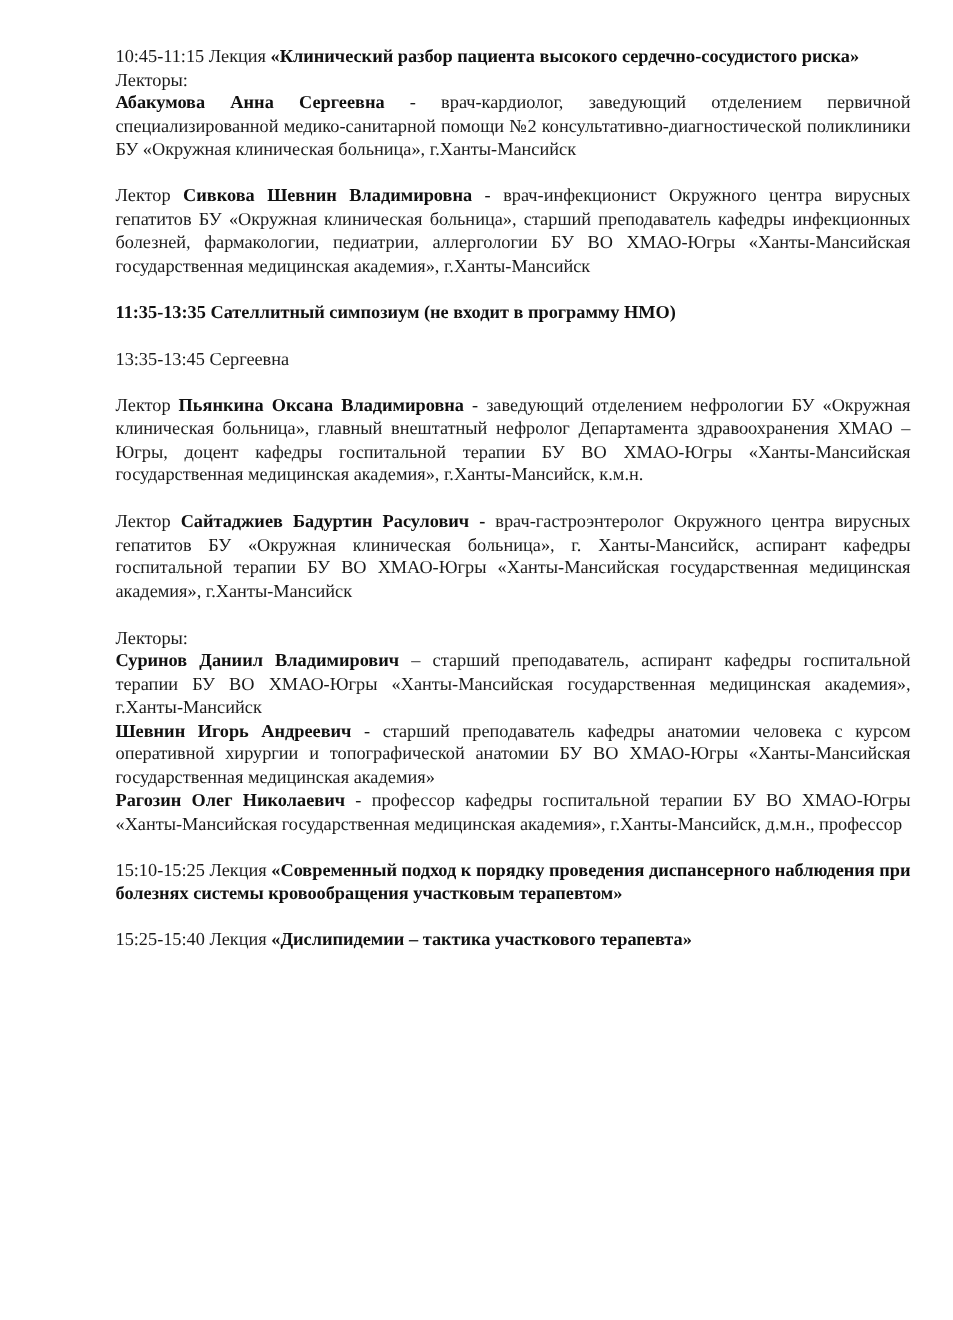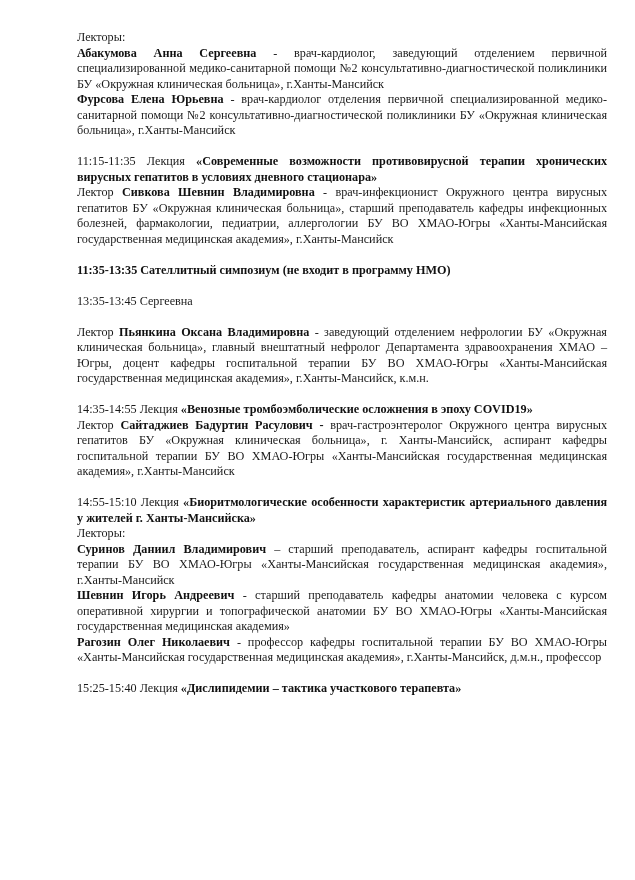--- a/index.html
+++ b/index.html
@@ -15,56 +15,54 @@
     .block { margin: 0 0 15.5px 0; }
     .p { margin: 0; text-align: justify; }
     .b { font-weight: bold; color: #111; }
   </style>
 </head>
 <body>
 
 <div class="page">
 
   <div class="block">
+    <p class="p"><span>10:45-11:15</span> <span>Лекция</span> <span class="b">«Клинический разбор пациента высокого сердечно-сосудистого риска»</span></p>
     <p class="p">Лекторы:</p>
     <p class="p"><span class="b">Абакумова Анна Сергеевна</span><span> - врач-кардиолог, заведующий отделением первичной специализированной медико-санитарной помощи №2 консультативно-диагностической поликлиники БУ «Окружная клиническая больница», г.Ханты-Мансийск</span></p>
-    <p class="p"><span class="b">Фурсова Елена Юрьевна</span><span> - врач-кардиолог отделения первичной специализированной медико-санитарной помощи №2 консультативно-диагностической поликлиники БУ «Окружная клиническая больница», г.Ханты-Мансийск</span></p>
   </div>
 
   <div class="block">
-    <p class="p"><span>11:15-11:35</span> <span>Лекция</span> <span class="b">«Современные возможности противовирусной терапии хронических вирусных гепатитов в условиях дневного стационара»</span></p>
     <p class="p"><span>Лектор </span><span class="b">Сивкова Шевнин Владимировна</span><span> - врач-инфекционист Окружного центра вирусных гепатитов БУ «Окружная клиническая больница», старший преподаватель кафедры инфекционных болезней, фармакологии, педиатрии, аллергологии БУ ВО ХМАО-Югры «Ханты-Мансийская государственная медицинская академия», г.Ханты-Мансийск</span></p>
   </div>
 
   <div class="block">
     <p class="p b"><span>11:35-13:35</span> <span>Сателлитный симпозиум (не входит в программу НМО)</span></p>
   </div>
 
   <div class="block">
     <p class="p"><span>13:35-13:45</span> <span>Сергеевна</span></p>
   </div>
 
 
   <div class="block">
     <p class="p"><span>Лектор </span><span class="b">Пьянкина Оксана Владимировна</span><span> - заведующий отделением нефрологии БУ «Окружная клиническая больница», главный внештатный нефролог Департамента здравоохранения ХМАО – Югры, доцент кафедры госпитальной терапии БУ ВО ХМАО-Югры «Ханты-Мансийская государственная медицинская академия», г.Ханты-Мансийск, к.м.н.</span></p>
   </div>
 
   <div class="block">
-    <p class="p"><span>14:35-14:55</span> <span>Лекция</span> <span class="b">«Венозные тромбоэмболические осложнения в эпоху COVID19»</span></p>
     <p class="p"><span>Лектор </span><span class="b">Сайтаджиев Бадуртин Расулович -</span><span> врач-гастроэнтеролог Окружного центра вирусных гепатитов БУ «Окружная клиническая больница», г. Ханты-Мансийск, аспирант кафедры госпитальной терапии БУ ВО ХМАО-Югры «Ханты-Мансийская государственная медицинская академия», г.Ханты-Мансийск</span></p>
   </div>
 
   <div class="block">
-    <p class="p"><span>14:55-15:10</span> <span>Лекция</span> <span class="b">«Биоритмологические особенности характеристик артериального давления у жителей г. Ханты-Мансийска»</span></p>
     <p class="p">Лекторы:</p>
     <p class="p"><span class="b">Суринов Даниил Владимирович</span><span> – старший преподаватель, аспирант кафедры госпитальной терапии БУ ВО ХМАО-Югры «Ханты-Мансийская государственная медицинская академия», г.Ханты-Мансийск</span></p>
     <p class="p"><span class="b">Шевнин Игорь Андреевич</span><span> - старший преподаватель кафедры анатомии человека с курсом оперативной хирургии и топографической анатомии БУ ВО ХМАО-Югры «Ханты-Мансийская государственная медицинская академия»</span></p>
     <p class="p"><span class="b">Рагозин Олег Николаевич</span><span> - профессор кафедры госпитальной терапии БУ ВО ХМАО-Югры «Ханты-Мансийская государственная медицинская академия», г.Ханты-Мансийск, д.м.н., профессор</span></p>
   </div>
 
   <div class="block">
+    <p class="p"><span>15:10-15:25</span> <span>Лекция</span> <span class="b">«Современный подход к порядку проведения диспансерного наблюдения при болезнях системы кровообращения участковым терапевтом»</span></p>
   </div>
 
   <div class="block">
     <p class="p"><span>15:25-15:40</span> <span>Лекция</span> <span class="b">«Дислипидемии – тактика участкового терапевта»</span></p>
   </div>
 
 </div>
 
 </body></html>

